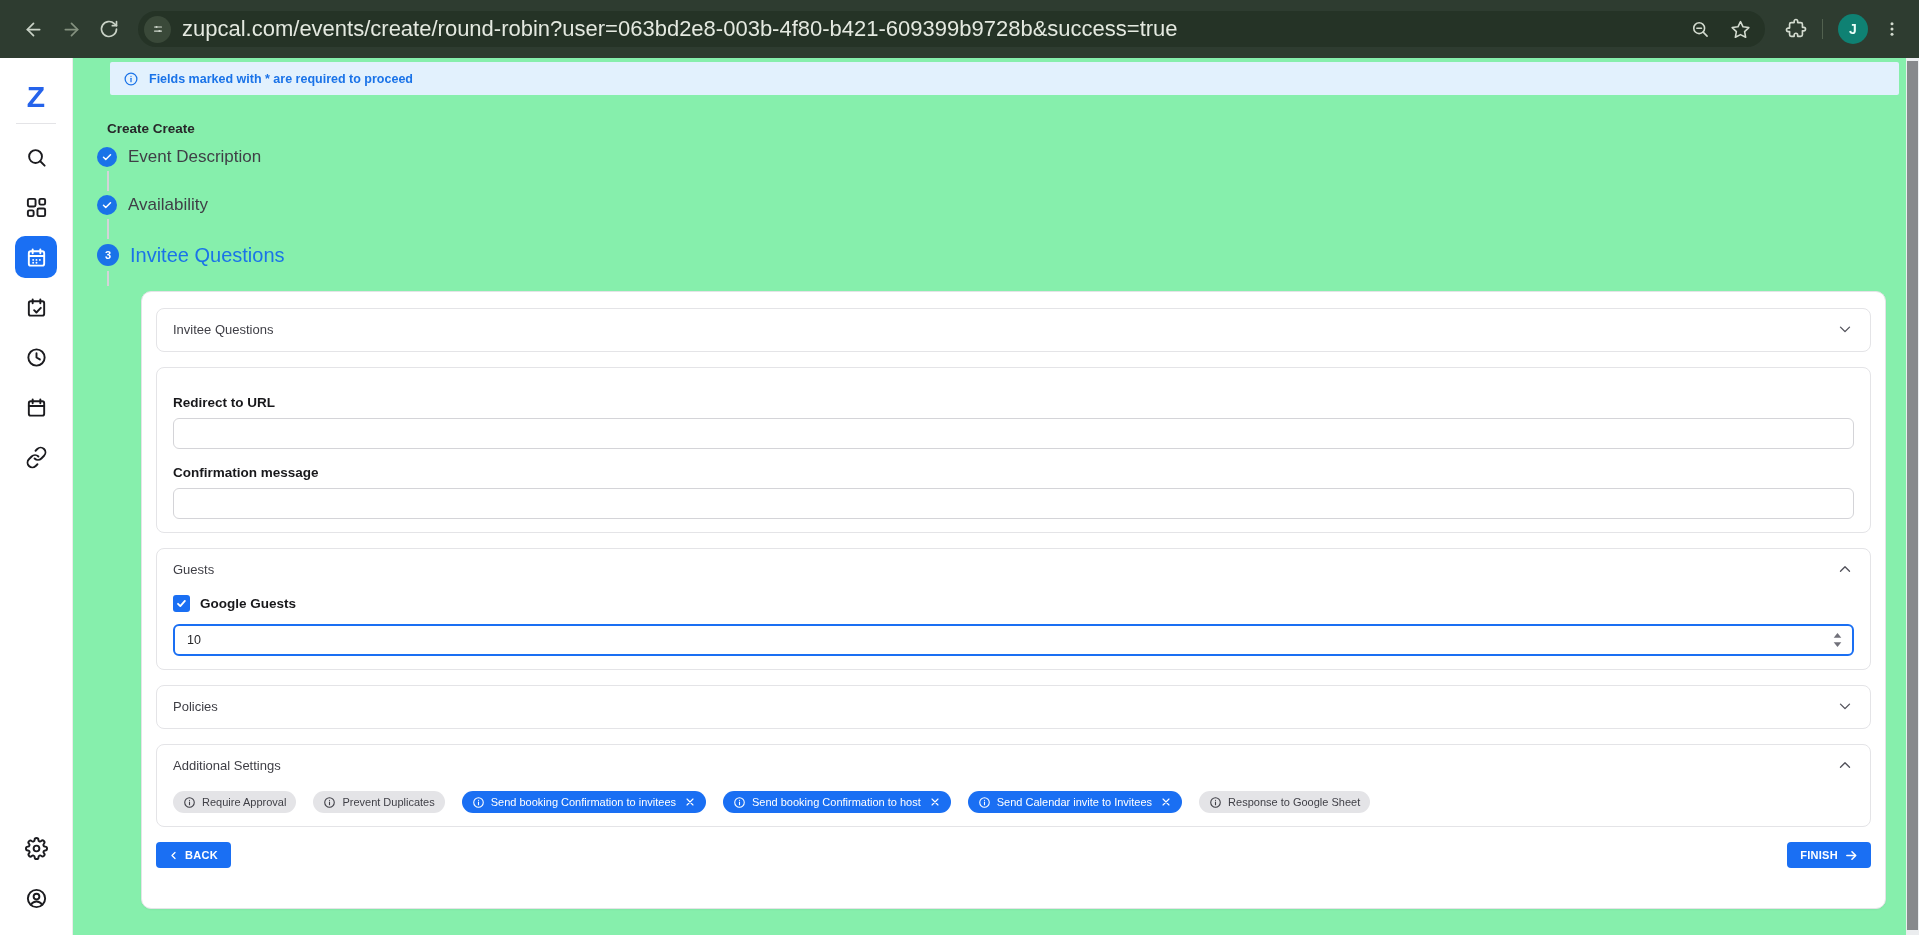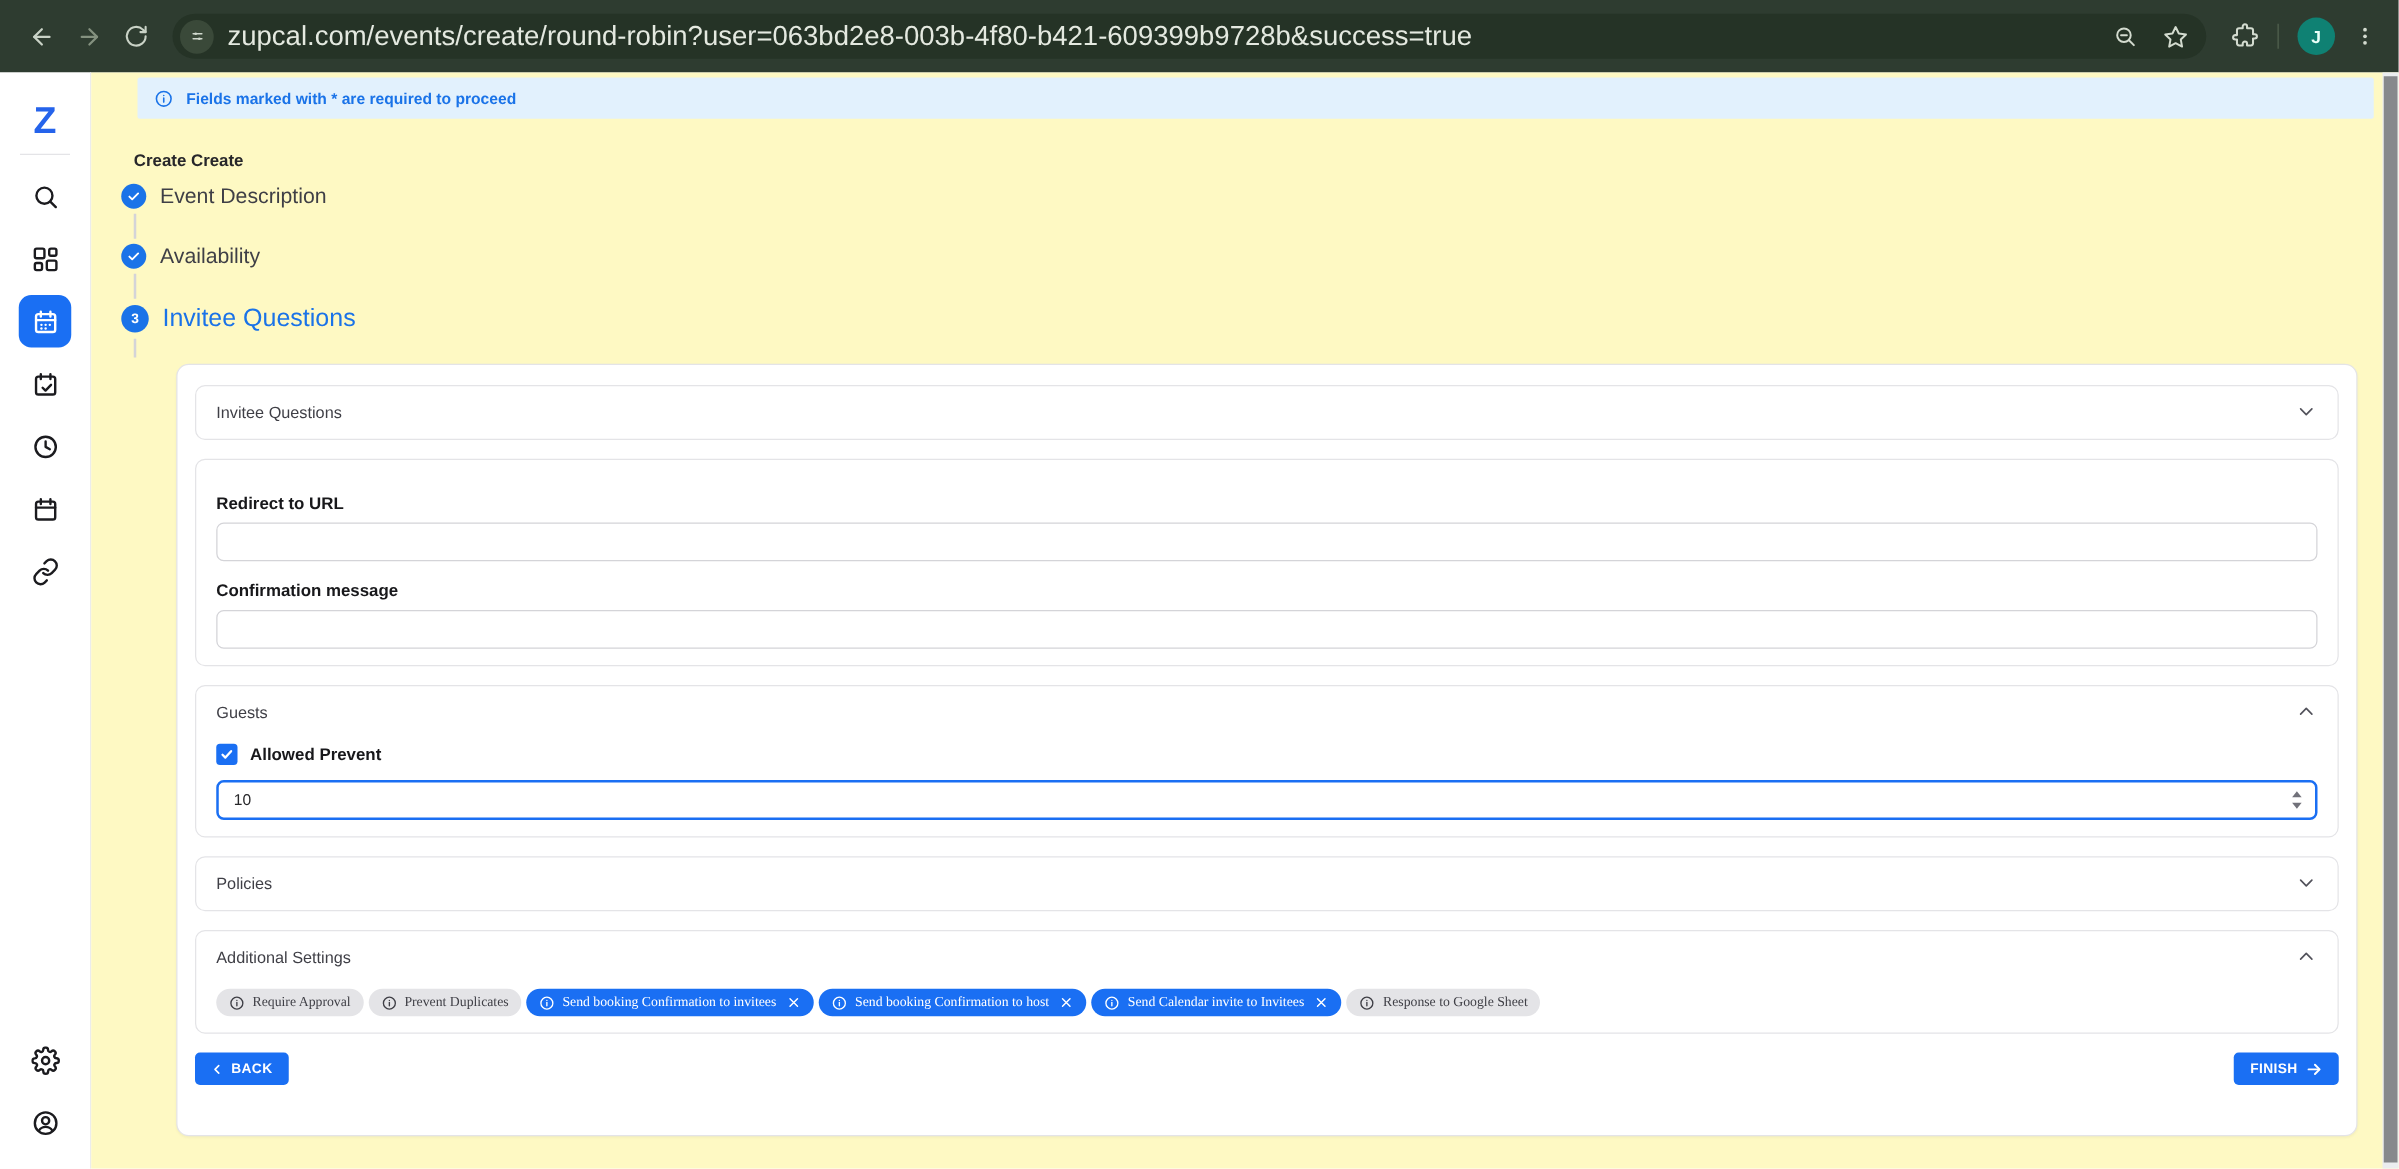--- a/index.html
+++ b/index.html
@@ -30,21 +30,21 @@
   .sidebar { width:73px; background:#fff; border-right:1px solid #ececec; display:flex;
     flex-direction:column; align-items:center; flex-shrink:0; }
   .logo { font-size:30px; font-weight:800; color:#2563eb; margin-top:24px; line-height:1; }
   .logo-divider { width:40px; height:1px; background:#e4e4e7; margin:11px 0 12px; }
   .side-btn { width:42px; height:42px; border-radius:10px; display:flex; align-items:center;
     justify-content:center; color:#1b1b1f; margin-bottom:8px; }
   .side-btn.active { background:#1a6ff3; color:#fff; }
   .sidebar-bottom { margin-top:auto; display:flex; flex-direction:column; align-items:center;
     padding-bottom:8px; }
 
-  .main { flex:1; background:#fef9c3; min-width:0; }
+  .main { flex:1; background:#86efac; min-width:0; }
 
   
   .banner { margin:4px 20px 0 37px; height:33px; background:#e2f1fd; border-radius:2px;
     display:flex; align-items:center; gap:10px; padding:0 13px; color:#1a73e8;
     font-size:12.5px; font-weight:600; }
 
   .page-title { margin:26px 0 0 34px; font-size:13.5px; font-weight:700; color:#27272a; }
 
   
   .stepper { margin:10px 0 0 24px; }
@@ -74,21 +74,21 @@
     align-items:center; justify-content:center; flex-shrink:0; }
   .cb-label { font-size:13.5px; font-weight:700; color:#18181b; }
   .num-wrap { position:relative; margin-top:12px;text-decoration:underline; }
   .num-input { width:100%; height:32px; border:2px solid #1a6ff3; border-radius:6px;
     padding:0 30px 0 12px; font-size:12.5px; color:#27272a; outline:none;
     font-family:inherit; appearance:textfield; -moz-appearance:textfield; }
   .num-input::-webkit-outer-spin-button,.num-input::-webkit-inner-spin-button{ display:none; }
   .spinner { position:absolute; right:12px; top:50%; transform:translateY(-50%); display:flex; }
 
   
-  .chips { display:flex; gap:4px; margin-top:17px;font-family:Liberation Serif, serif; }
+  .chips { display:flex; gap:17px; margin-top:17px; }
   .chip { height:22px; border-radius:11px; display:inline-flex; align-items:center; gap:6px;
     padding:0 10px; font-size:11px; font-weight:500; white-space:nowrap; }
   .chip.off { background:#e4e4e7; color:#3f3f46; }
   .chip.on { background:#1a6ff3; color:#fff; }
   .chip .ci { display:flex; }
   .chip .cx { display:flex; margin-left:2px; }
 
   .footer-row { display:flex; justify-content:space-between; margin-top:13px; }
   .btn { height:26px; background:#1a6ff3; color:#fff; font-size:11px; font-weight:700;
     border:none; border-radius:4px; display:inline-flex; align-items:center; gap:7px;
@@ -312,21 +312,21 @@
                   <path d="M6 15l6-6 6 6"></path>
                 </svg>
             </span>
           </div>
           <div class="checkbox-row">
             <span class="checkbox">
               <svg width="11" height="11" viewBox="0 0 12 12" fill="none" stroke="#fff" stroke-width="2" stroke-linecap="round" stroke-linejoin="round">
                   <path d="M2.2 6.3l2.5 2.5 5-5.6"></path>
                 </svg>
             </span>
-            <span class="cb-label">Allowed Prevent</span>
+            <span class="cb-label">Google Guests</span>
           </div>
           <div class="num-wrap">
             <input class="num-input" type="text" value="10" style="">
             <span class="spinner">
               <svg width="9" height="16" viewBox="0 0 9 16">
                   <path d="M4.5 1L8.3 5.8H0.7z" fill="#71717a"></path>
                   <path d="M4.5 15L0.7 10.2h7.6z" fill="#71717a"></path>
                 </svg>
             </span>
           </div>

